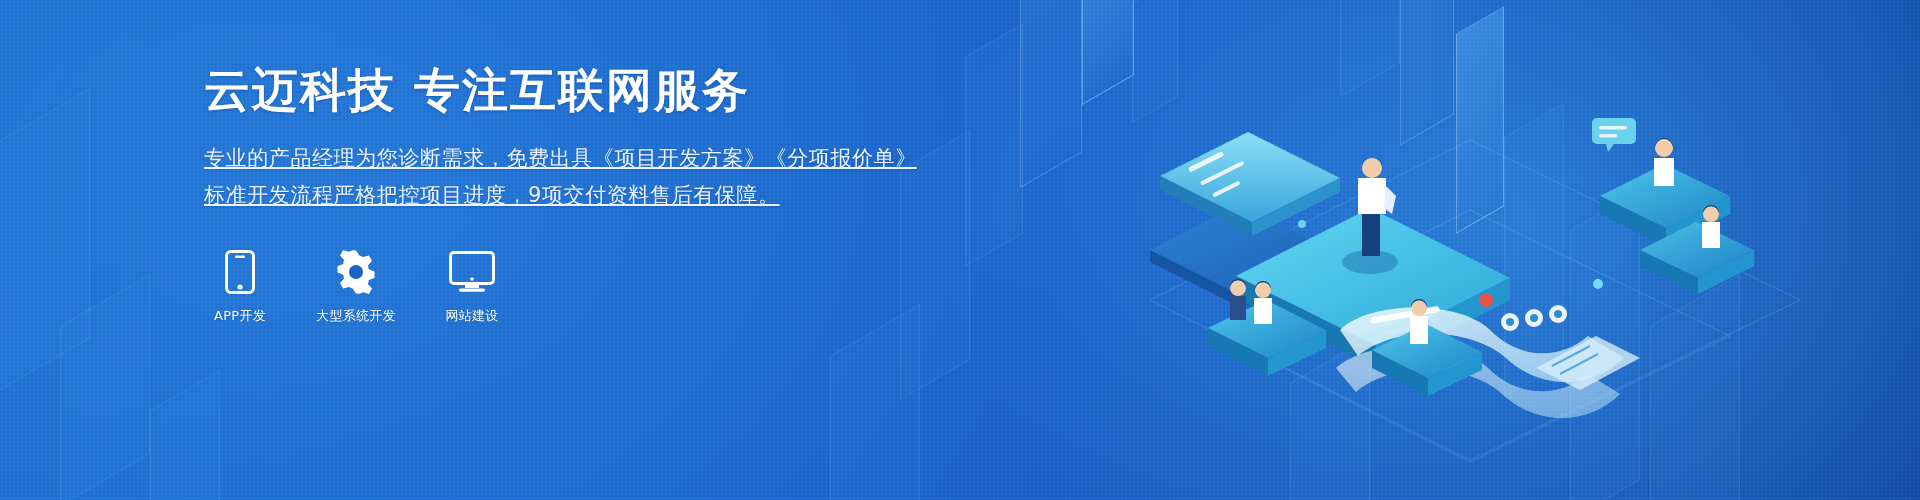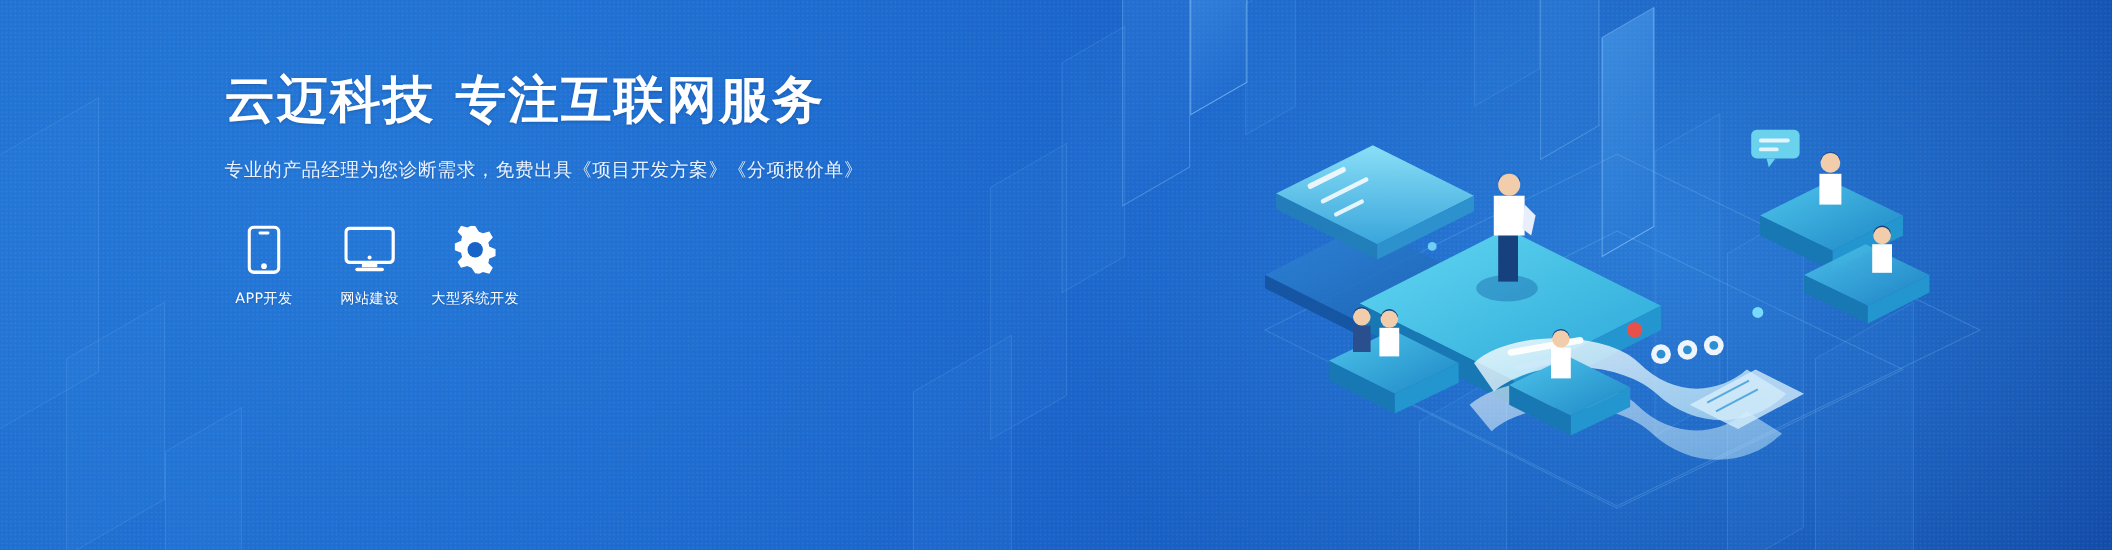--- a/index.html
+++ b/index.html
@@ -53,34 +53,35 @@
     font-size:46px;
     font-weight:700;
     letter-spacing:2px;
     color:#ffffff;
     line-height:1.22;
     white-space:nowrap;
     text-shadow:0 1px 3px rgba(0,40,95,0.28);
   }
   #subtitle { margin-top:22px; }
   .sub-line {
-    font-size:17px;
+    font-size:21px;
     color:#eaf3ff;
     line-height:1.78;
     letter-spacing:0.6px;
     white-space:nowrap;
     text-shadow:0 1px 2px rgba(0,35,90,0.22);
+    text-decoration:underline;
   }
 
   
   #services {
     margin-top:34px;
     display:flex;
     align-items:flex-end;
-    gap:24px;
+    gap:44px;
   }
   .service {
     display:flex;
     flex-direction:column;
     align-items:center;
     width:72px;
   }
   .svc-icon {
     width:46px; height:46px;
     display:flex; align-items:center; justify-content:center;
@@ -287,54 +288,55 @@
       <circle cx="262" cy="224" r="4" fill="#7fe6ff" opacity="0.8"></circle>
     </svg>
   </div>
 
   <div id="content">
 
     <h1 id="title">云迈科技 专注互联网服务</h1>
 
     <div id="subtitle">
       <div class="sub-line">专业的产品经理为您诊断需求，免费出具《项目开发方案》《分项报价单》</div>
+      <div class="sub-line">标准开发流程严格把控项目进度，9项交付资料售后有保障。</div>
     </div>
 
     <div id="services">
 
       <div class="service">
         <span class="svc-icon">
           <svg width="30" height="44" viewBox="0 0 30 44">
             <rect x="1.5" y="1.5" width="27" height="41" rx="4.5" fill="none" stroke="#fff" stroke-width="3"></rect>
             <rect x="10" y="5.5" width="10" height="2.6" rx="1.3" fill="#fff"></rect>
             <circle cx="15" cy="37" r="2.6" fill="#fff"></circle>
           </svg>
         </span>
         <span class="svc-label">APP开发</span>
       </div>
 
 
+
+      <div class="service">
+        <span class="svc-icon">
+          <svg width="44" height="44" viewBox="0 0 44 44">
+            <path d="M22 0.5l3.4 5.1a17 17 0 0 1 3.6 1.5l5.9-1.6 3.1 5.4-4.1 4.5c.4 1.2.7 2.5.8 3.8l5.8 2.4v6.2l-5.8 2.4a16.6 16.6 0 0 1-.8 3.8l4.1 4.5-3.1 5.4-5.9-1.6a17 17 0 0 1-3.6 1.5L22 43.5l-3.4-5.1a17 17 0 0 1-3.6-1.5l-5.9 1.6-3.1-5.4 4.1-4.5a16.6 16.6 0 0 1-.8-3.8L3.5 22.5v-6.2l5.8-2.4c.1-1.3.4-2.6.8-3.8L6 5.6l3.1-5.4 5.9 1.6a17 17 0 0 1 3.6-1.5L22 0.5z" fill="#fff"></path>
+            <circle cx="22" cy="22" r="7" fill="#1763c8"></circle>
+          </svg>
+        </span>
+        <span class="svc-label">大型系统开发</span>
+      </div>
 
       <div class="service">
         <span class="svc-icon">
           <svg width="46" height="42" viewBox="0 0 46 42">
             <rect x="1.5" y="1.5" width="43" height="31" rx="3.5" fill="none" stroke="#fff" stroke-width="3"></rect>
             <circle cx="23" cy="28" r="1.8" fill="#fff"></circle>
             <rect x="16" y="34" width="14" height="3" fill="#fff"></rect>
             <rect x="10" y="37.5" width="26" height="3.2" rx="1.6" fill="#fff"></rect>
           </svg>
         </span>
         <span class="svc-label">网站建设</span>
       </div>
 
-      <div class="service">
-        <span class="svc-icon">
-          <svg width="44" height="44" viewBox="0 0 44 44">
-            <path d="M22 0.5l3.4 5.1a17 17 0 0 1 3.6 1.5l5.9-1.6 3.1 5.4-4.1 4.5c.4 1.2.7 2.5.8 3.8l5.8 2.4v6.2l-5.8 2.4a16.6 16.6 0 0 1-.8 3.8l4.1 4.5-3.1 5.4-5.9-1.6a17 17 0 0 1-3.6 1.5L22 43.5l-3.4-5.1a17 17 0 0 1-3.6-1.5l-5.9 1.6-3.1-5.4 4.1-4.5a16.6 16.6 0 0 1-.8-3.8L3.5 22.5v-6.2l5.8-2.4c.1-1.3.4-2.6.8-3.8L6 5.6l3.1-5.4 5.9 1.6a17 17 0 0 1 3.6-1.5L22 0.5z" fill="#fff"></path>
-            <circle cx="22" cy="22" r="7" fill="#1763c8"></circle>
-          </svg>
-        </span>
-        <span class="svc-label">大型系统开发</span>
-      </div>
-
     </div>
   </div>
 </div>
 
 </body></html>

